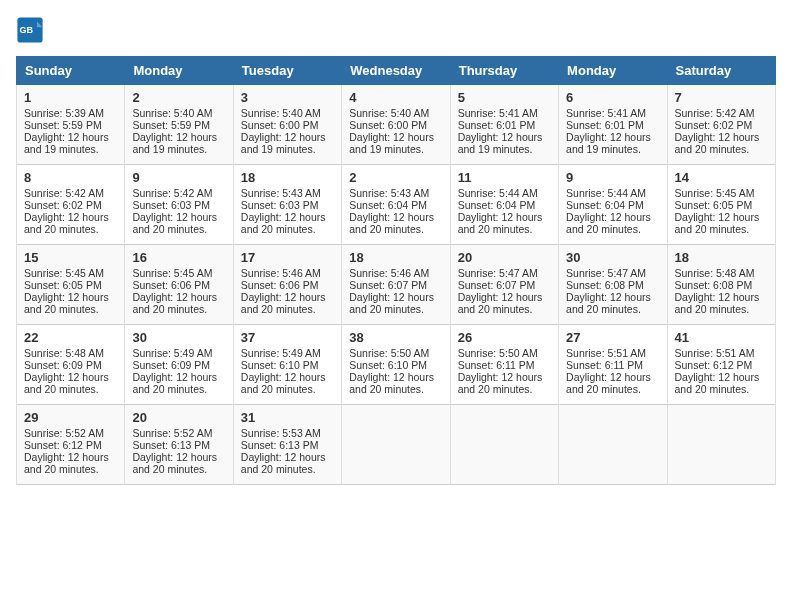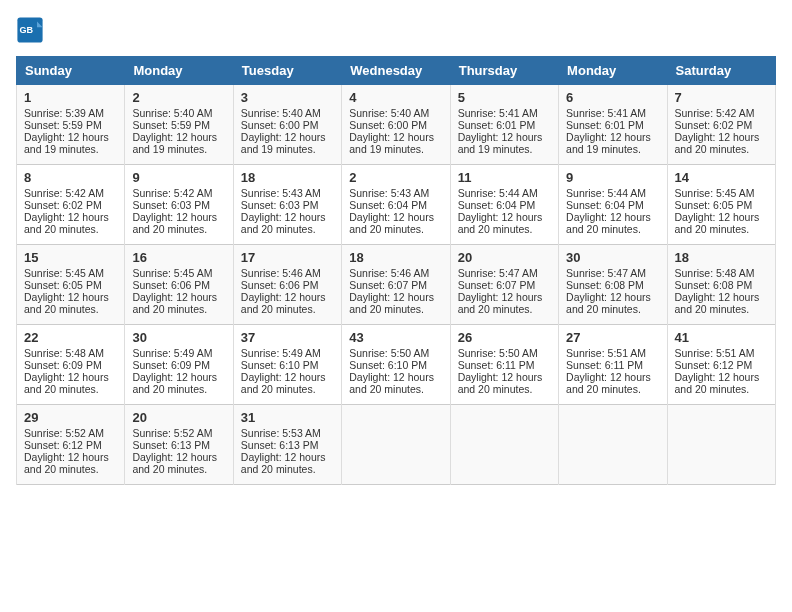--- a/index.html
+++ b/index.html
@@ -283,21 +283,21 @@
           <div>and 20 minutes.</div>
         </td>
         <td>
           <span class="day-num">37</span>
           <div>Sunrise: 5:49 AM</div>
           <div>Sunset: 6:10 PM</div>
           <div>Daylight: 12 hours</div>
           <div>and 20 minutes.</div>
         </td>
         <td>
-          <span class="day-num">43</span>
+          <span class="day-num">38</span>
           <div>Sunrise: 5:50 AM</div>
           <div>Sunset: 6:10 PM</div>
           <div>Daylight: 12 hours</div>
           <div>and 20 minutes.</div>
         </td>
         <td>
           <span class="day-num">26</span>
           <div>Sunrise: 5:50 AM</div>
           <div>Sunset: 6:11 PM</div>
           <div>Daylight: 12 hours</div>

